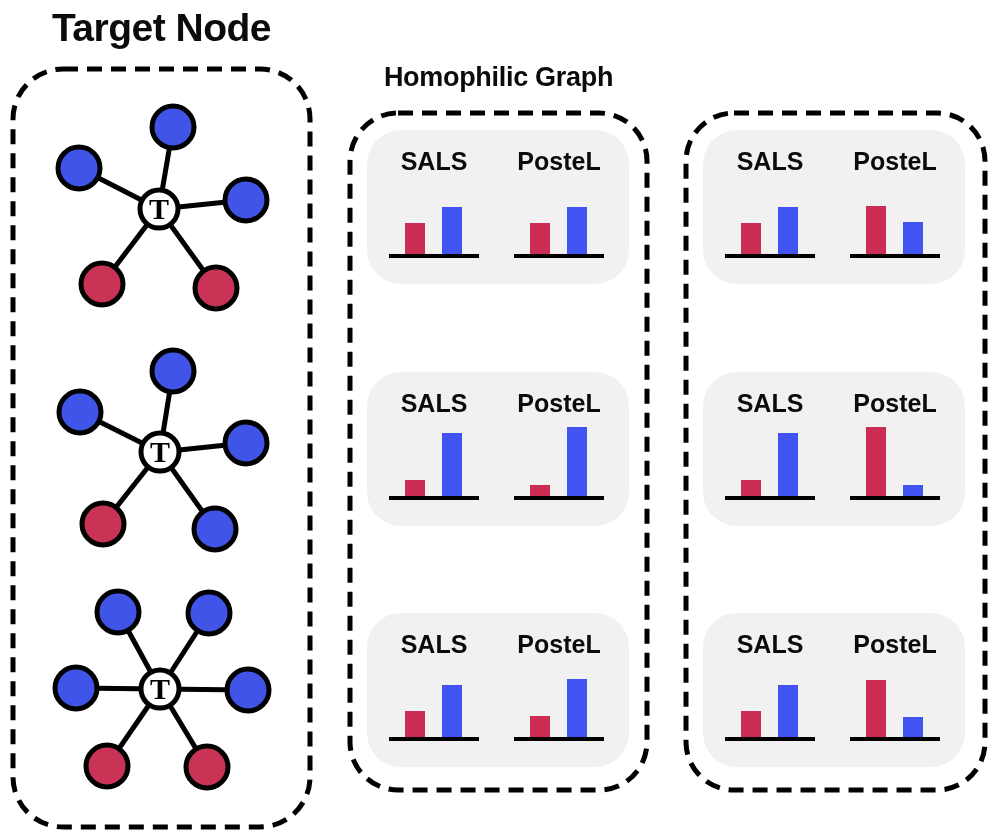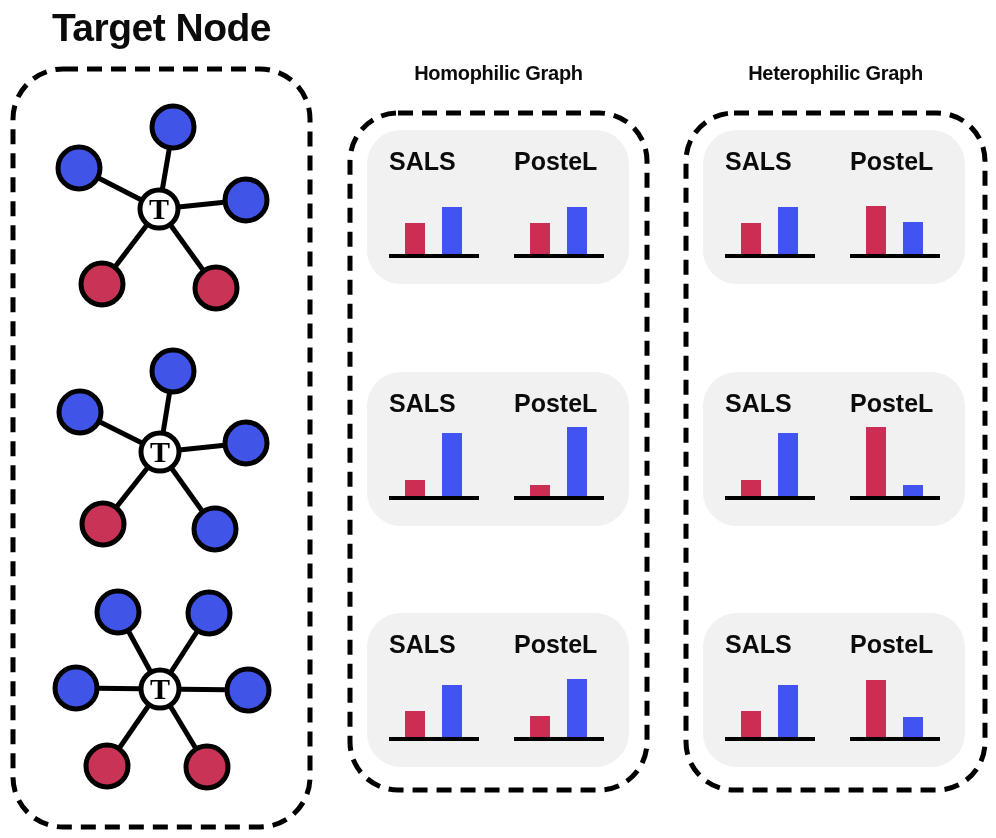--- a/index.html
+++ b/index.html
@@ -2,33 +2,33 @@
 <html style="--card-bg: #f1f1f1; --bar-red: #cc2e53; --bar-blue: #4153f0;"><head>
 <meta charset="utf-8">
 <style>
   html,body{margin:0;padding:0;background:#ffffff;}
   .canvas{
     position:relative;width:996px;height:838px;background:#fff;
     font-family:"Liberation Sans",sans-serif;overflow:hidden;color:#0b0b0b;border-radius:21px;
   }
   .title{position:absolute;text-align:center;font-weight:bold;white-space:nowrap;}
   .title-big{font-size:39px;letter-spacing:-0.5px;}
-  .title-small{font-size:20px;letter-spacing:-0.3px;}
+  .title-small{font-size:27px;letter-spacing:-0.3px;}
   .border-svg{position:absolute;display:block;}
   .graphs-svg{position:absolute;display:block;}
   .cards{position:absolute;}
   .card{
     position:absolute;left:20px;width:262px;height:154px;
     background:var(--card-bg);border-radius:34px;
   }
   .unit{position:absolute;top:0;width:90px;height:100%;}
   .unit-0{left:22px;}
   .unit-1{left:147px;}
   .chart-label{
-    margin-top:14px;text-align:left;font-size:25px;font-weight:bold;
+    margin-top:14px;text-align:center;font-size:25px;font-weight:bold;
     line-height:34px;white-space:nowrap;
   }
   .plot{position:relative;margin-top:4px;height:76px;}
   .baseline{position:absolute;left:0;right:0;bottom:0;height:4px;background:#000;}
   .bar{position:absolute;bottom:4px;width:20px;}
   .bar-red{left:16px;background:var(--bar-red);}
   .bar-blue{left:53px;background:var(--bar-blue);}
 </style>
 </head>
 <body>
@@ -146,21 +146,20 @@
       <div class="chart-label">PosteL</div>
       <div class="plot">
         <div class="bar bar-red" style="height: 21px;"></div>
         <div class="bar bar-blue" style="height: 58px;"></div>
         <div class="baseline"></div>
       </div>
     </div>
   </div>
 </div>
 
-  <div class="title title-small" style="left:683px;top:62px;width:305px;">Heterophilic Graph</div>
 
   <svg class="border-svg" style="left:683px;top:110px;" width="305" height="683">
     <rect x="3" y="3" width="299" height="677" rx="48" fill="none" stroke="#000" stroke-width="5" stroke-dasharray="15 9"></rect>
   </svg>
 
   <div class="cards" style="left:683px;top:110px;width:305px;height:683px;">
   <div class="card" style="top: 20px;">
     <div class="unit unit-0">
       <div class="chart-label">SALS</div>
       <div class="plot">

